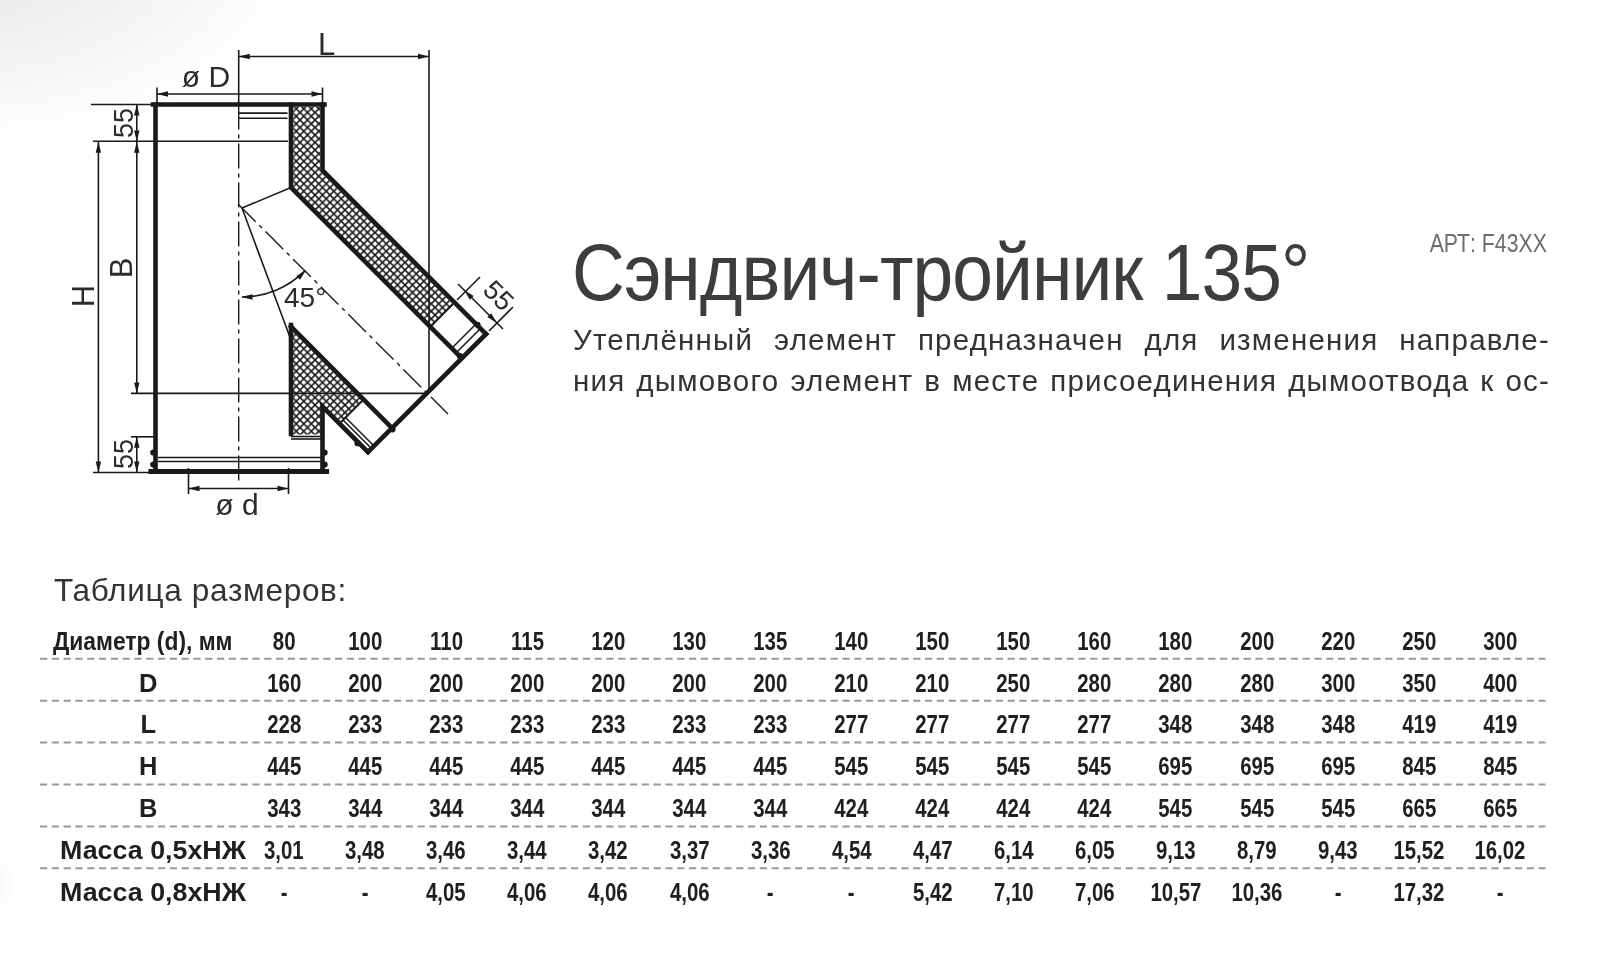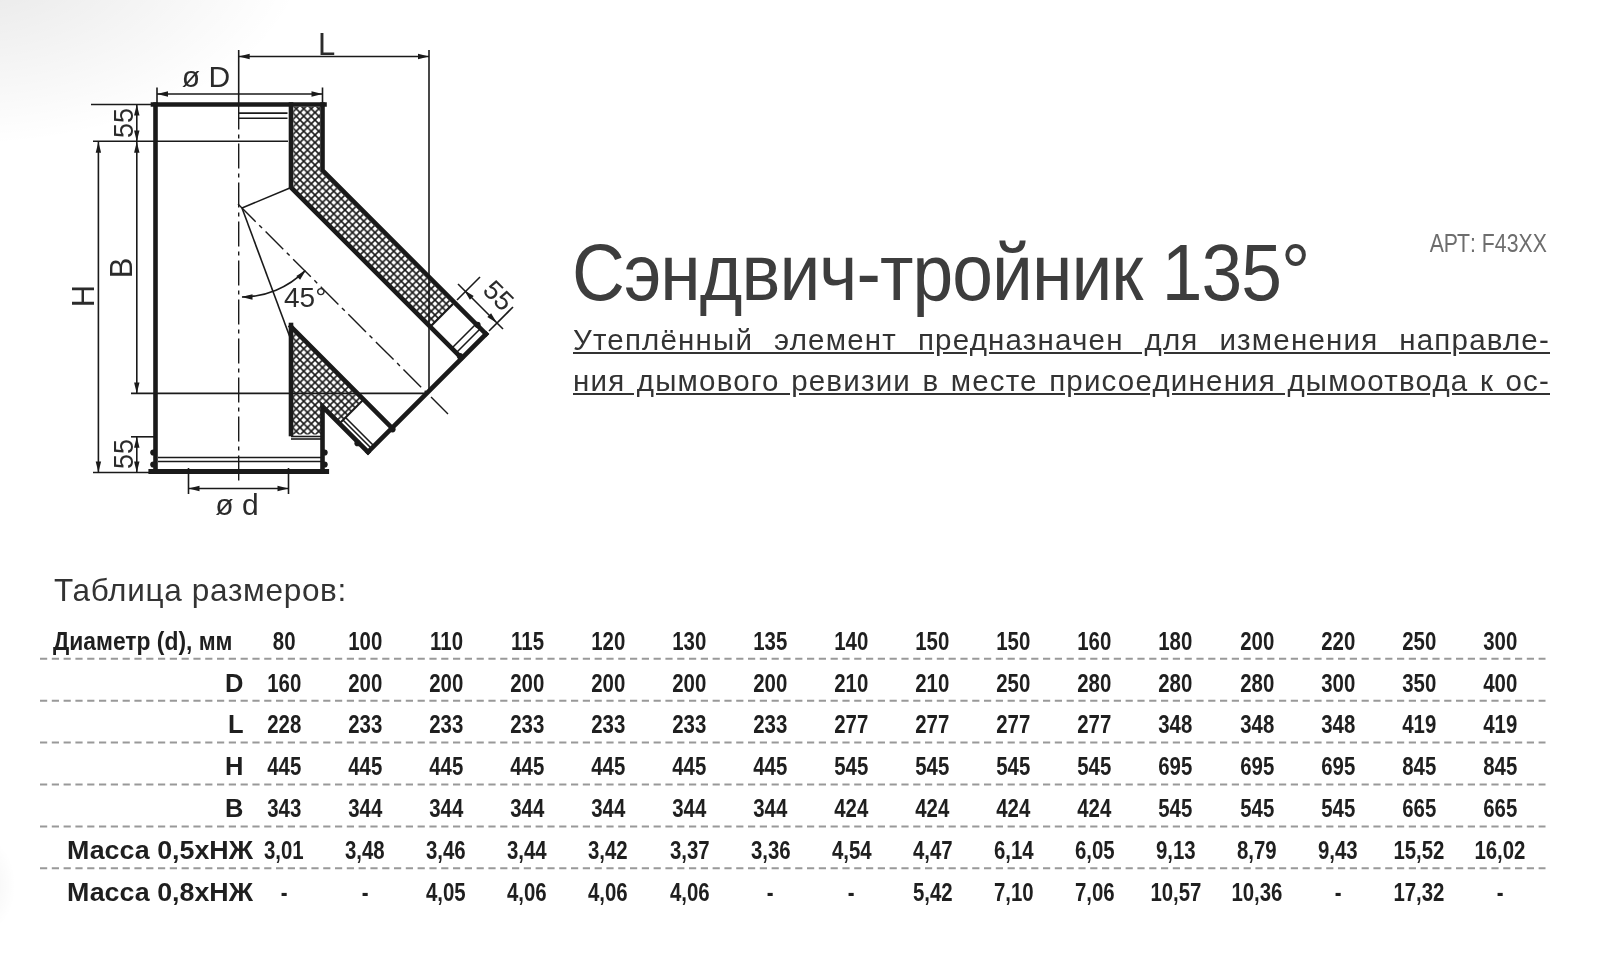--- a/index.html
+++ b/index.html
@@ -11,28 +11,28 @@
     pointer-events:none; }
   .svgwrap { position:absolute; left:0; top:0; }
   .title { position:absolute; left:572px; top:233px; font-size:79px; font-weight:400;
     color:#3d3d3d; white-space:nowrap; line-height:1; letter-spacing:-1px;
     transform:scaleX(0.9257); transform-origin:left top; }
   .art { position:absolute; right:53.5px; top:231px; font-size:25px; color:#6d6d6d;
     text-align:right; line-height:1; white-space:nowrap;
     transform:scaleX(0.85); transform-origin:right top; }
   .desc { position:absolute; left:573px; top:318.9px; width:977px; font-size:29.5px;
     color:#333; line-height:41.5px; letter-spacing:1.2px; }
-  .desc div { text-align:justify; text-align-last:justify; height:41.5px;text-decoration:underline; }
+  .desc div { text-align:justify; text-align-last:justify; height:41.5px; }
   .desc div.last { text-align-last:left; }
   .tabhead { position:absolute; left:54px; top:575px; font-size:31.5px; color:#333; line-height:1; letter-spacing:0.7px; }
   .tbl { position:absolute; left:0; top:620.2px; width:1540.6px; table-layout:fixed;
     border-collapse:collapse; font-size:25.5px; font-weight:700; color:#1f1f1f; }
   .tbl td { height:41.9px; padding:0; text-align:center; vertical-align:middle;
     white-space:nowrap; overflow:visible; }
-  .tbl td.lbl { text-align:right; padding-left:53px; }
+  .tbl td.lbl { text-align:center; padding-left:53px; }
   .tbl td span { display:inline-block; transform:scaleX(0.8); transform-origin:center; white-space:nowrap; }
   .tbl td.lbl span { transform-origin:left center; }
 </style>
 </head>
 <body>
 
 <div class="corner"></div>
 
 <div style="position:absolute;left:0;top:830px;width:40px;height:110px;background:radial-gradient(ellipse 45px 65px at -18px 50%, rgba(0,0,0,0.05), rgba(0,0,0,0) 75%);"></div>
 
@@ -186,21 +186,21 @@
 <line x1="40" y1="868.3" x2="1545.5" y2="868.3" stroke="#999" stroke-width="2" stroke-dasharray="7.2 4.6"></line>
 </svg>
 </div>
 
 <div class="title">Сэндвич-тройник 135°</div>
 
 <div class="art">АРТ: F43XX</div>
 
 <div class="desc">
 <div>Утеплённый элемент предназначен для изменения направле-</div>
-<div>ния дымового ревизии в месте присоединения дымоотвода к ос-</div>
+<div>ния дымового элемент в месте присоединения дымоотвода к ос-</div>
 </div>
 
 <div class="tabhead">Таблица размеров:</div>
 
 <table class="tbl">
 <colgroup>
       <col style="width:243.5px">
       <col style="width:81.07px">
       <col style="width:81.07px">
       <col style="width:81.07px">

